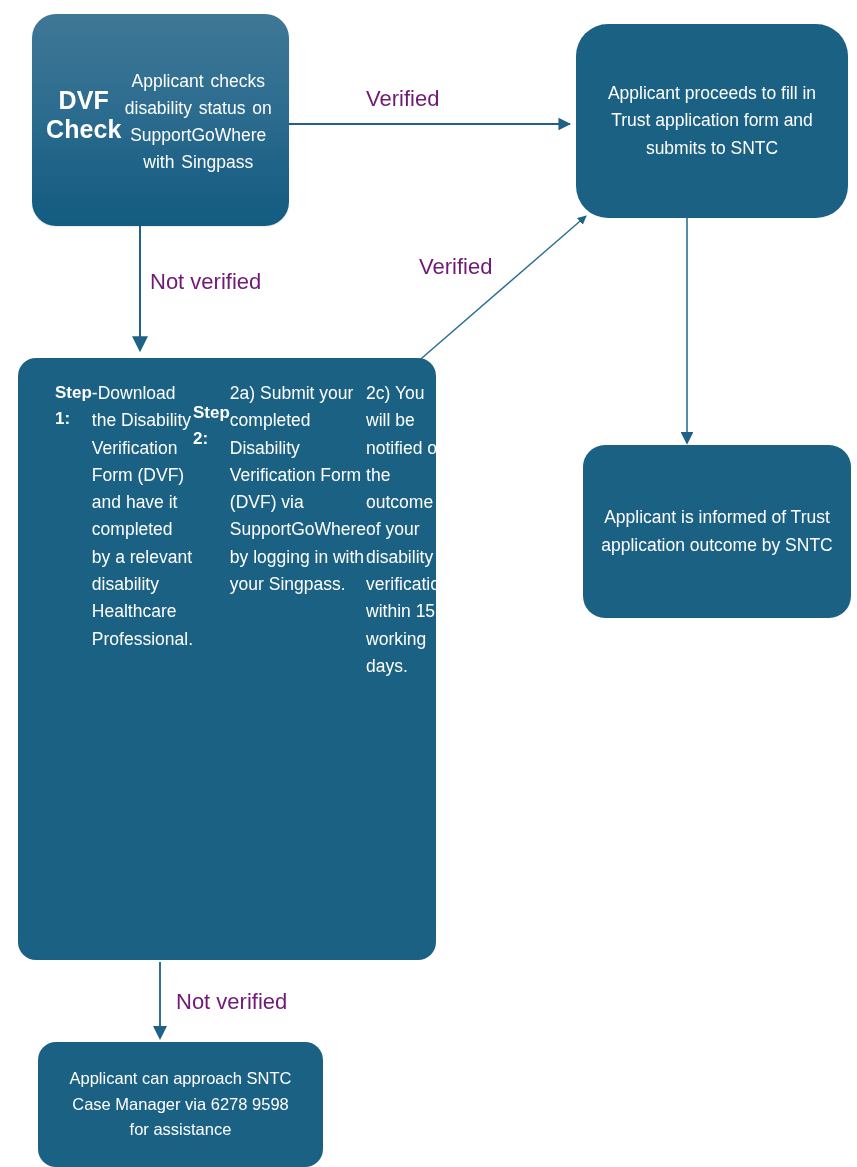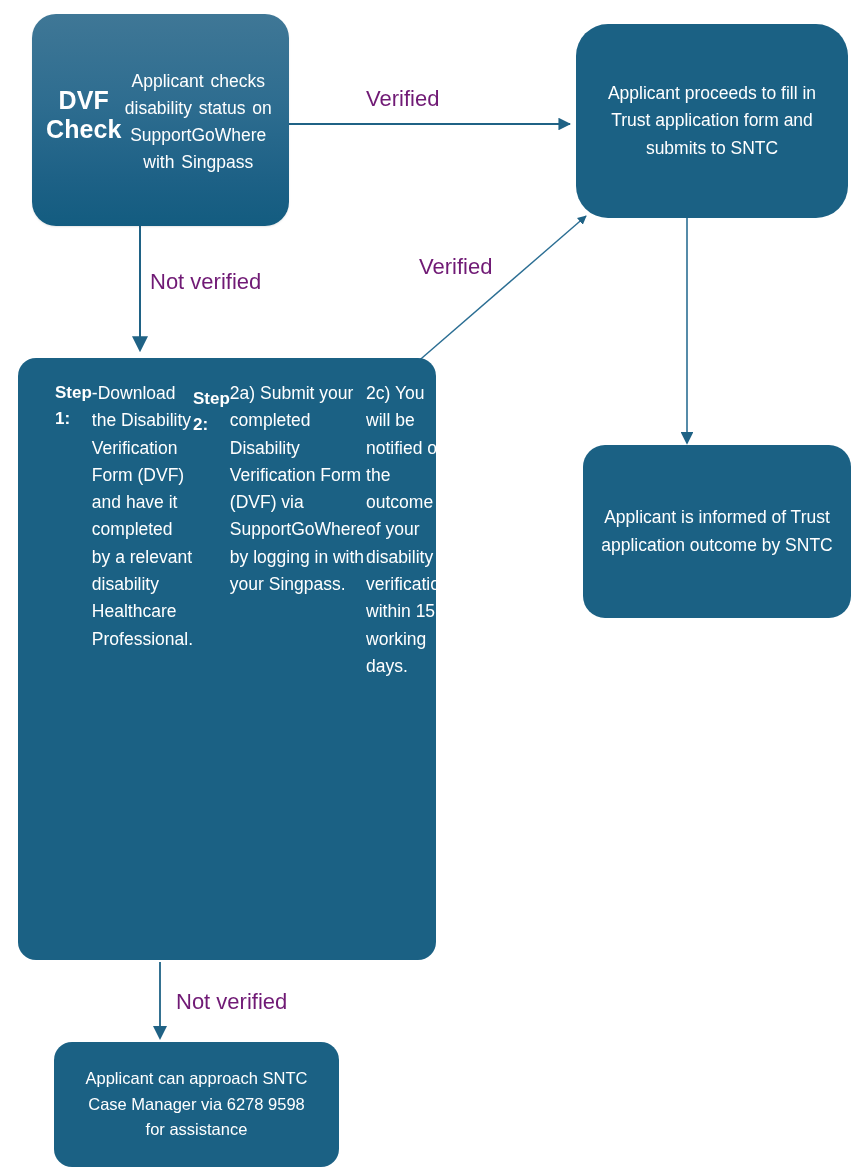--- a/index.html
+++ b/index.html
@@ -105,42 +105,41 @@
     justify-content: flex-start;
     padding: 22px 27px 22px 37px;
   }
   #node-steps .step-head {
     font-size: 17px;
     font-weight: bold;
     line-height: 1.5;
     margin: 0 0 16px 0;
   }
   #node-steps .step-head.second {
-    margin-top: 6px;
+    margin-top: 20px;
   }
   #node-steps .para {
     font-size: 17.5px;
     line-height: 1.56;
     margin: 0 0 22px 0;
   }
   #node-steps .para:last-child {
     margin-bottom: 11px;
   }
 
   
   #node-casemanager {
     left: 38px;
     top: 1042px;
     width: 285px;
     height: 125px;
     background: #1b6184;
     border-radius: 18px;
     align-items: center;
     padding: 0 26px;
-    margin-left: 16px;
   }
   #node-casemanager .node-body {
     font-size: 16.5px;
     line-height: 1.55;
     text-align: center;
   }
 
   
   .edge-label {
     position: absolute;

